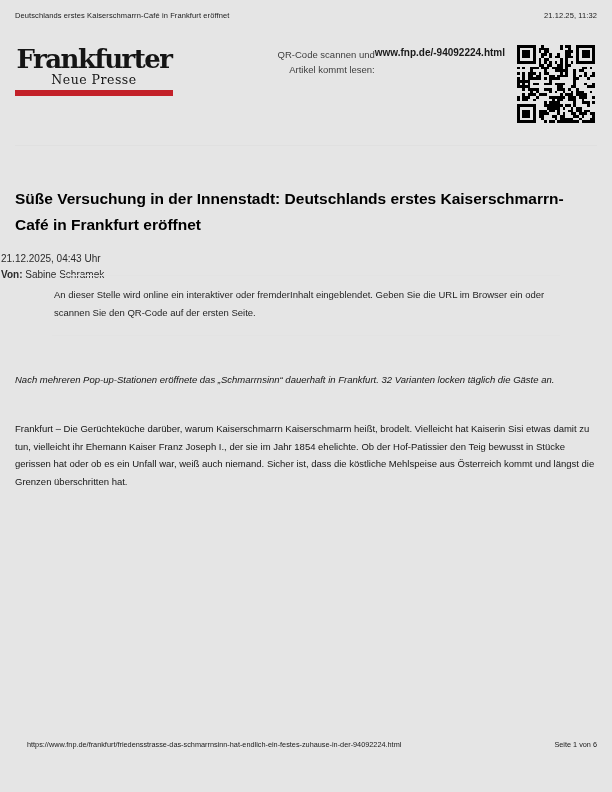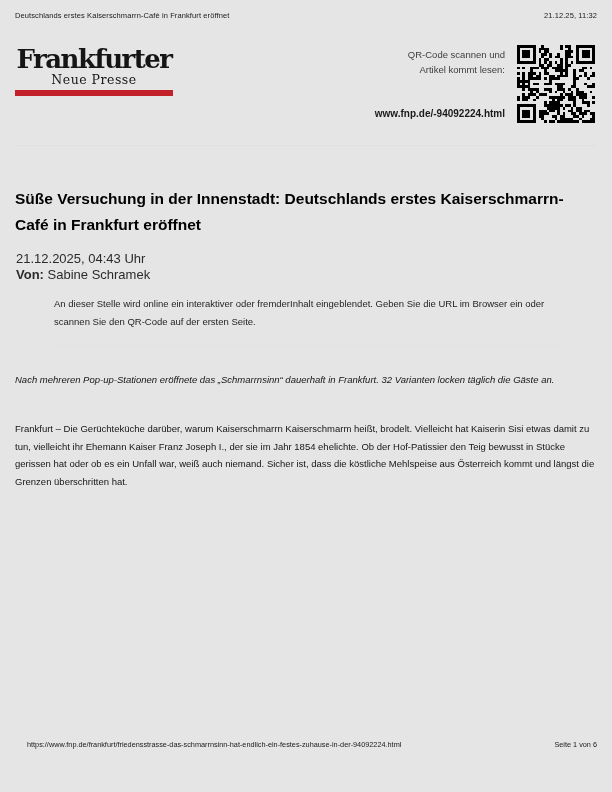--- a/index.html
+++ b/index.html
@@ -31,37 +31,37 @@
     letter-spacing:-1.5px; color:#151515; white-space:nowrap;
   }
   .logo-sub {
     font-family:"DejaVu Serif", serif;
     font-weight:normal; font-size:12.5px; line-height:13px;
     letter-spacing:0.5px; color:#151515;
   }
   .logo-bar { height:6px; margin-top:4px; width:158px; }
   .qrblock { display:flex; align-items:stretch; }
   .qrcaption {
-    display:flex; flex-direction:column; justify-content:space-between;
+    display:flex; justify-content:space-between;
     text-align:right; margin-right:12px; height:78px; padding:2px 0 4px;
   }
   .qrcaption .cap { font-size:9.5px; line-height:15px; color:#3d3d3d; }
   .qrcaption .link { font-size:10px; font-weight:bold; color:#1a1a1a; }
   .qr { width:78px; height:78px; }
   
   .rule-full { position:absolute; left:15px; right:15px; top:145px; border-top:1px solid #e0e0e0; }
   
   .title {
     position:absolute; top:186px; left:15px; width:582px;
     font-size:15.5px; font-weight:bold; line-height:26px; color:#000;
   }
-  .meta { position:absolute; top:251px; left:16px; font-size:13px; line-height:16px; color:#2b2b2b; }
+  .meta { position:absolute; top:251px; left:1px; font-size:10px; line-height:16px; color:#2b2b2b; }
   .meta b { font-weight:bold; }
   .notice {
-    position:absolute; top:284px; left:52px; width:508px;
+    position:absolute; top:275px; left:52px; width:508px;
     border-top:1px solid #e3e3e3; border-bottom:1px solid #e3e3e3;
     padding:10px 2px 13px 2px;
     font-size:9.5px; line-height:18px; color:#1f1f1f;
   }
   .lead {
     position:absolute; top:371px; left:15px; width:582px;
     font-style:italic; font-size:9.5px; line-height:18px; color:#151515;
   }
   .bodytext {
     position:absolute; top:420px; left:15px; width:582px;

